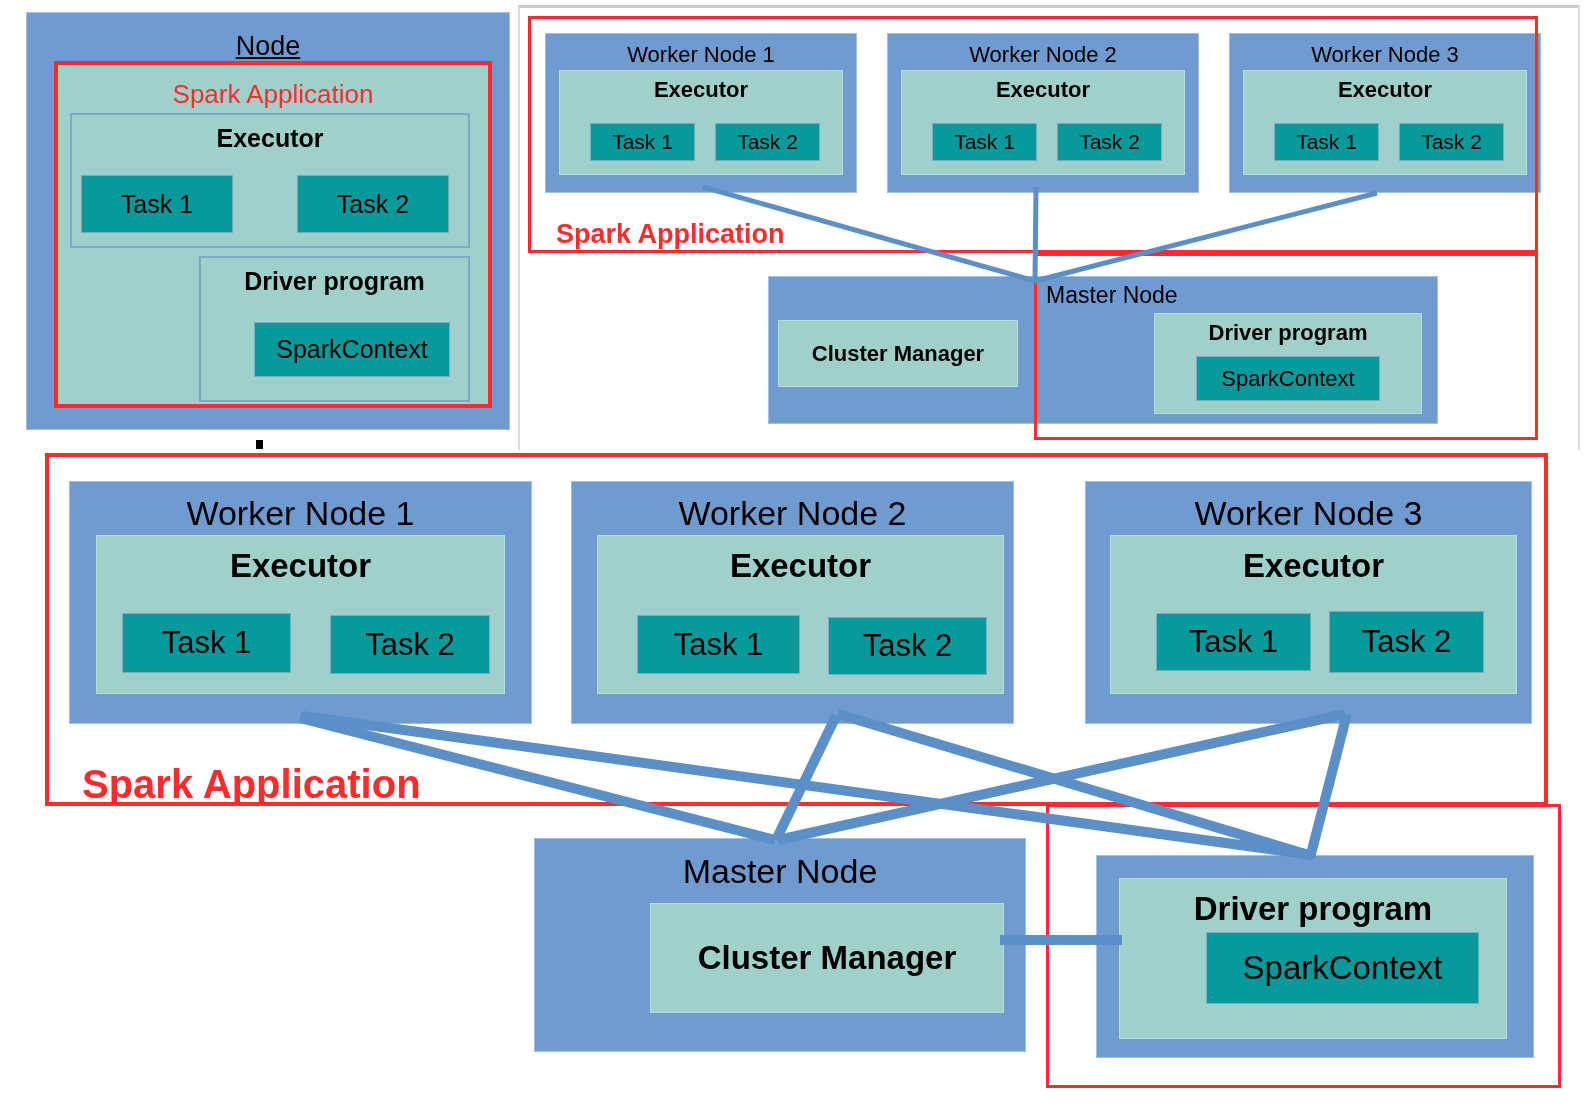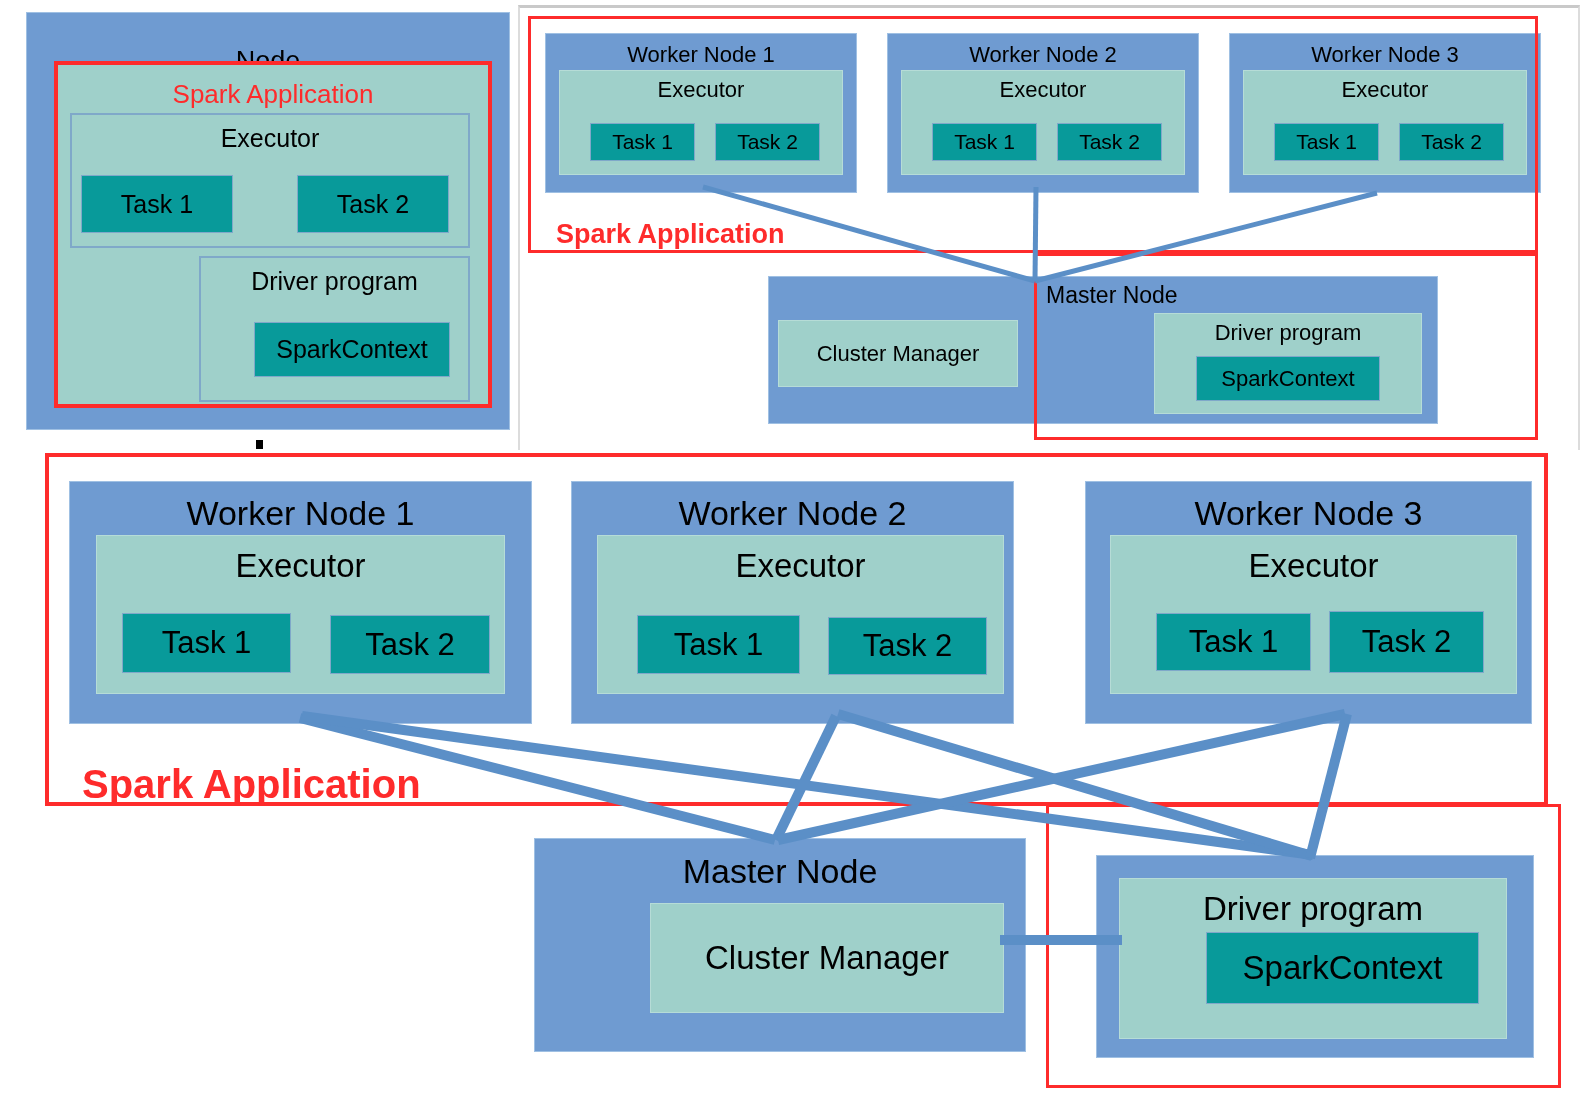--- a/index.html
+++ b/index.html
@@ -20,20 +20,21 @@
   .abs { position: absolute; box-sizing: border-box; }
 
   
   .node-box {
     background: #6f9bd1;
     border: 1px solid #9fc0e3;
   }
   .exec-box {
     background: #9fd0ca;
     border: 1px solid #b6dcd7;
+    font-weight: bold;
   }
   .task-box {
     background: #089a9a;
     border: 1px solid #7fa8c9;
   }
   .label {
     position: absolute;
     left: 0;
     right: 0;
     text-align: center;
@@ -93,21 +94,21 @@
   .dot-marker {
     background: #000000;
   }
 </style>
 </head>
 <body>
 
 <div id="canvas">
 
   <div class="abs node-box" style="left:26px; top:12px; width:484px; height:418px;">
-    <div class="label" style="top:33px; font-size:27px;">Node</div>
+    <div class="label" style="top:18px; font-size:27px;text-decoration:underline;">Node</div>
   </div>
 
   <div class="abs exec-box" style="left:56px; top:63px; width:434px; height:343px;">
   </div>
   <div class="abs red-text" style="left:56px; top:79px; width:434px; text-align:center; font-size:26px;">Spark Application</div>
 
   <div class="abs exec-box" style="left:70px; top:113px; width:400px; height:135px; background:#9fd0ca; border:2px solid #7fa8c9;">
     <div class="label" style="top:9px; font-size:25px;">Executor</div>
   </div>
   <div class="abs task-box center-mid" style="left:81px; top:175px; width:152px; height:58px; font-size:25px;">Task 1</div>

